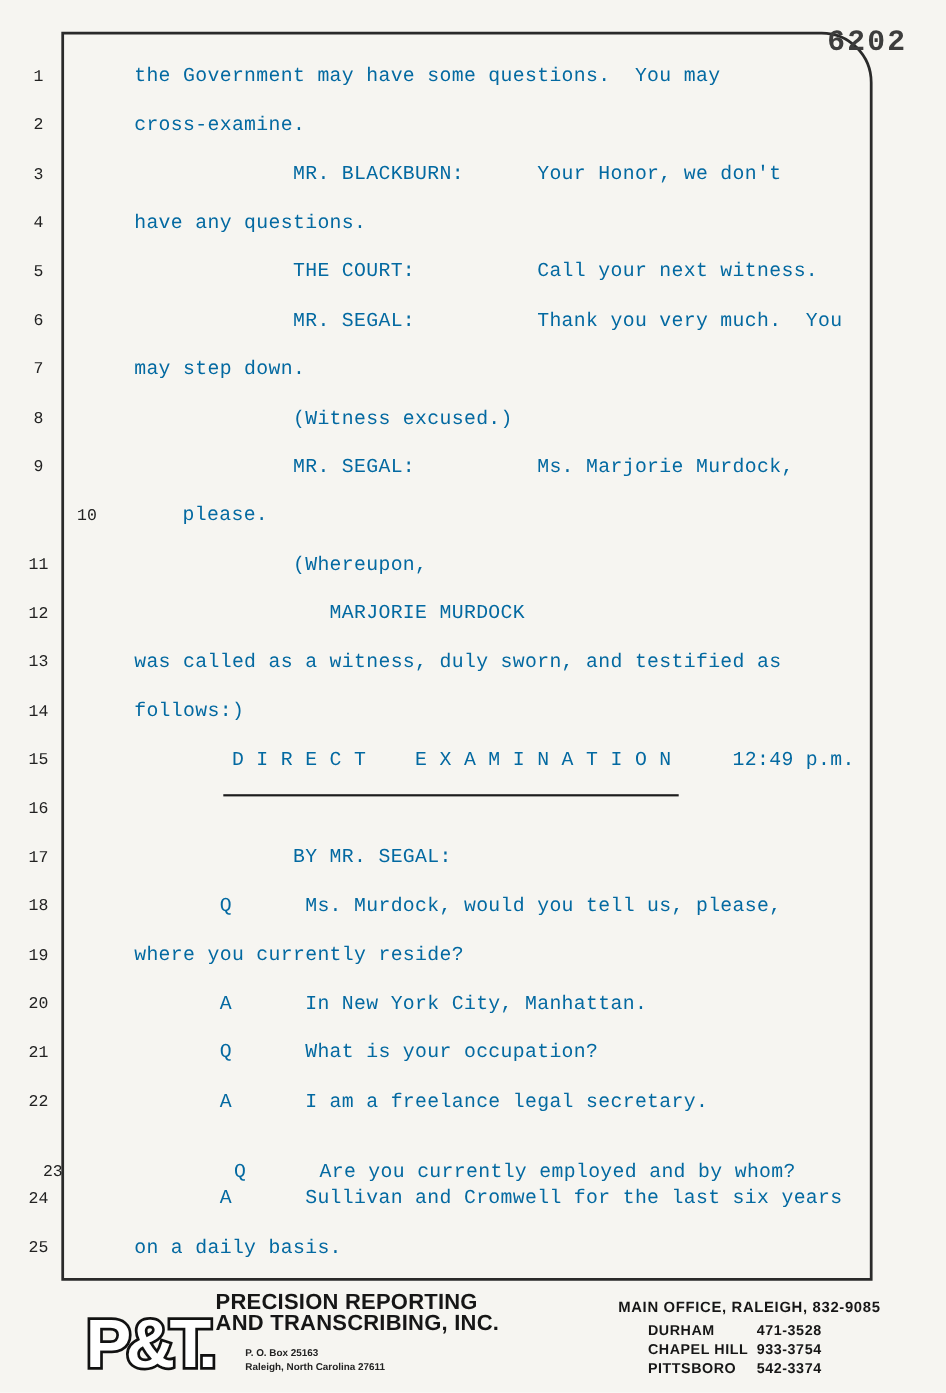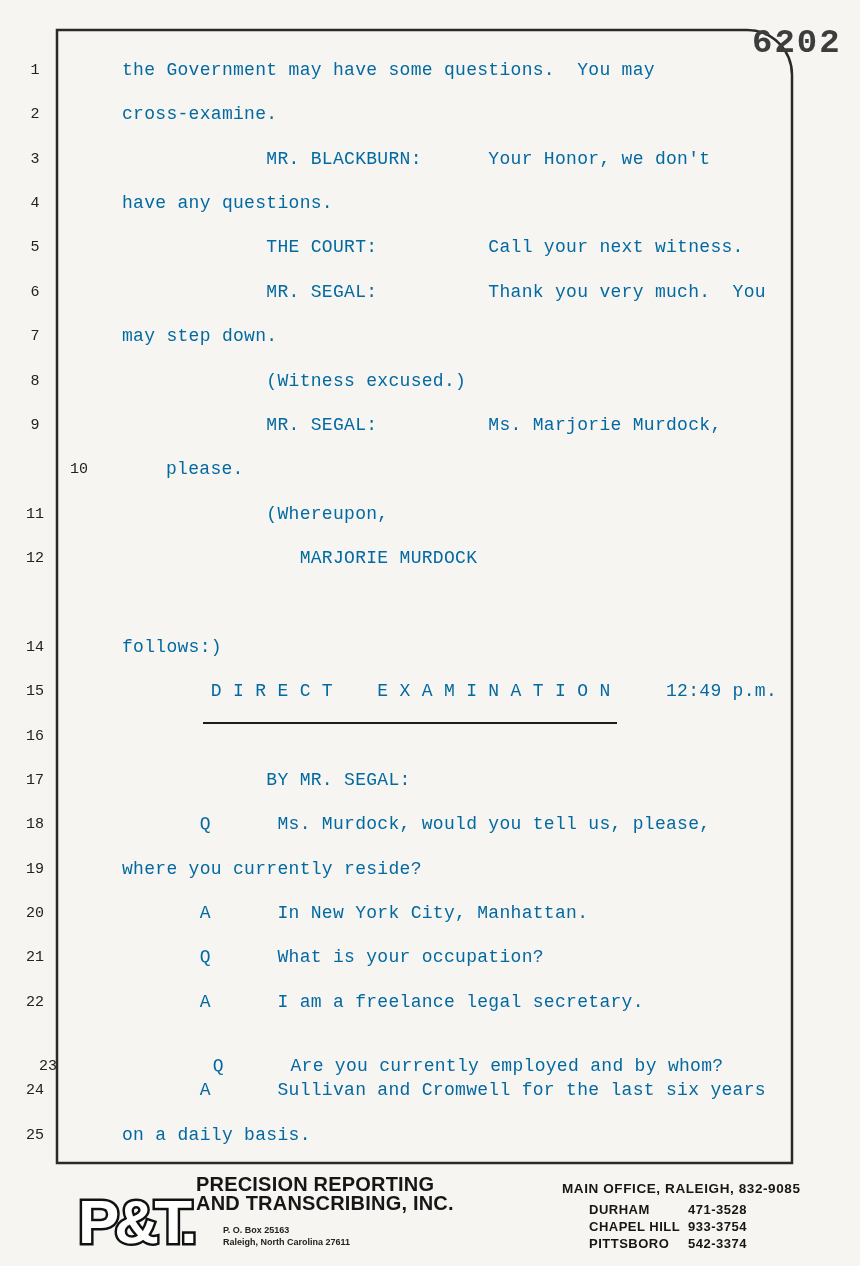--- a/index.html
+++ b/index.html
@@ -10,21 +10,21 @@
     background: #f6f5f1;
     overflow: hidden;
     font-family: "Liberation Mono", monospace;
     color: #1e1e1e;
   }
   #border-svg { position: absolute; left: 0; top: 0; }
   #page-number {
     position: absolute;
     left: 752px; top: 24px;
     font-family: "Liberation Mono", monospace;
-    font-size: 34px;
+    font-size: 27px;
     font-weight: 700;
     letter-spacing: 2px;
     color: #3d3d3d;
   }
   #lines { position: absolute; left: 0; top: 0; width: 860px; height: 1266px; }
   .t-row { position: absolute; left: 0; width: 860px; height: 44.4px; }
   .t-num {
     position: absolute; left: 12px; width: 46px; text-align: center;
     top: 50%; transform: translateY(-50%);
     font-size: 15px; color: #222;
@@ -112,20 +112,24 @@
         <span class="t-text">please.</span>
       </div>
       <div class="t-row" style="top: 491.5px;">
         <span class="t-num">11</span>
         <span class="t-text">             (Whereupon,</span>
       </div>
       <div class="t-row" style="top: 535.87px;">
         <span class="t-num">12</span>
         <span class="t-text">                MARJORIE MURDOCK</span>
       </div>
+      <div class="t-row" style="top: 580.24px;">
+        <span class="t-num">13</span>
+        <span class="t-text">was called as a witness, duly sworn, and testified as</span>
+      </div>
       <div class="t-row" style="top: 624.61px;">
         <span class="t-num">14</span>
         <span class="t-text">follows:)</span>
       </div>
       <div class="t-row" style="top: 668.98px; padding-left: 20px;">
         <span class="t-num">15</span>
         <span class="t-text">        D I R E C T    E X A M I N A T I O N     12:49 p.m.</span>
       </div>
       <div class="t-row" style="top: 713.35px;">
         <span class="t-num">16</span>

